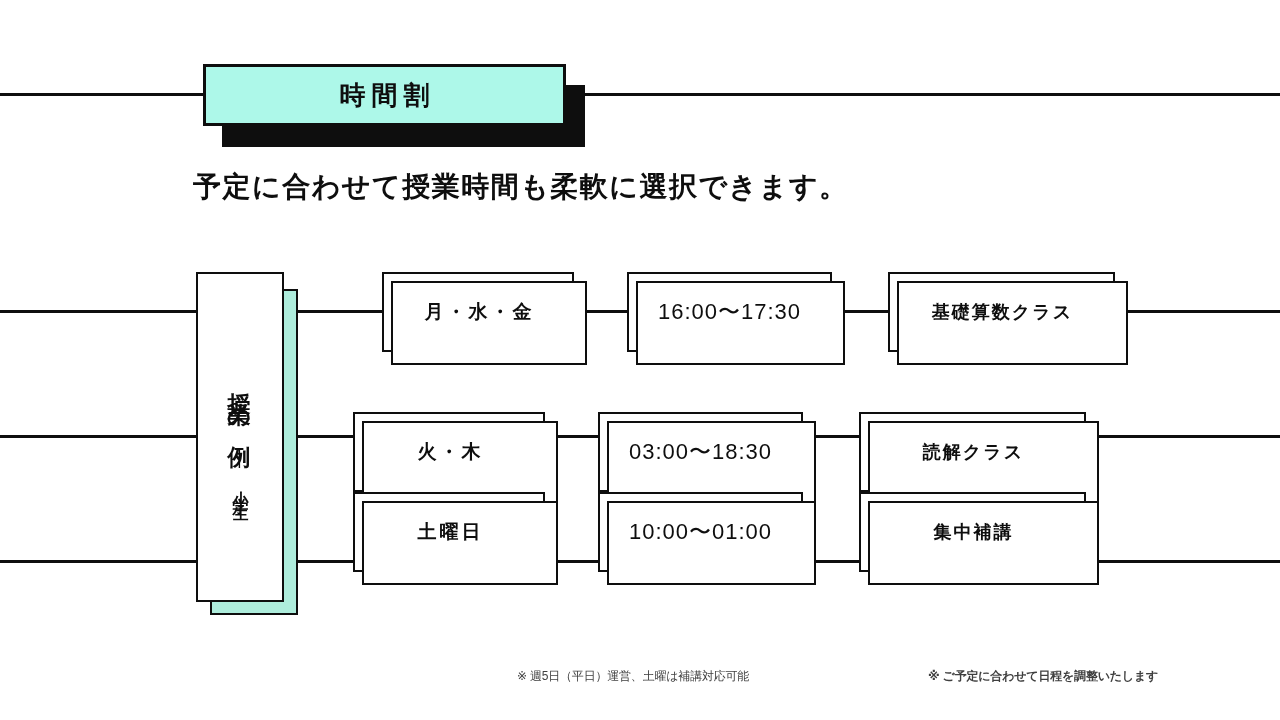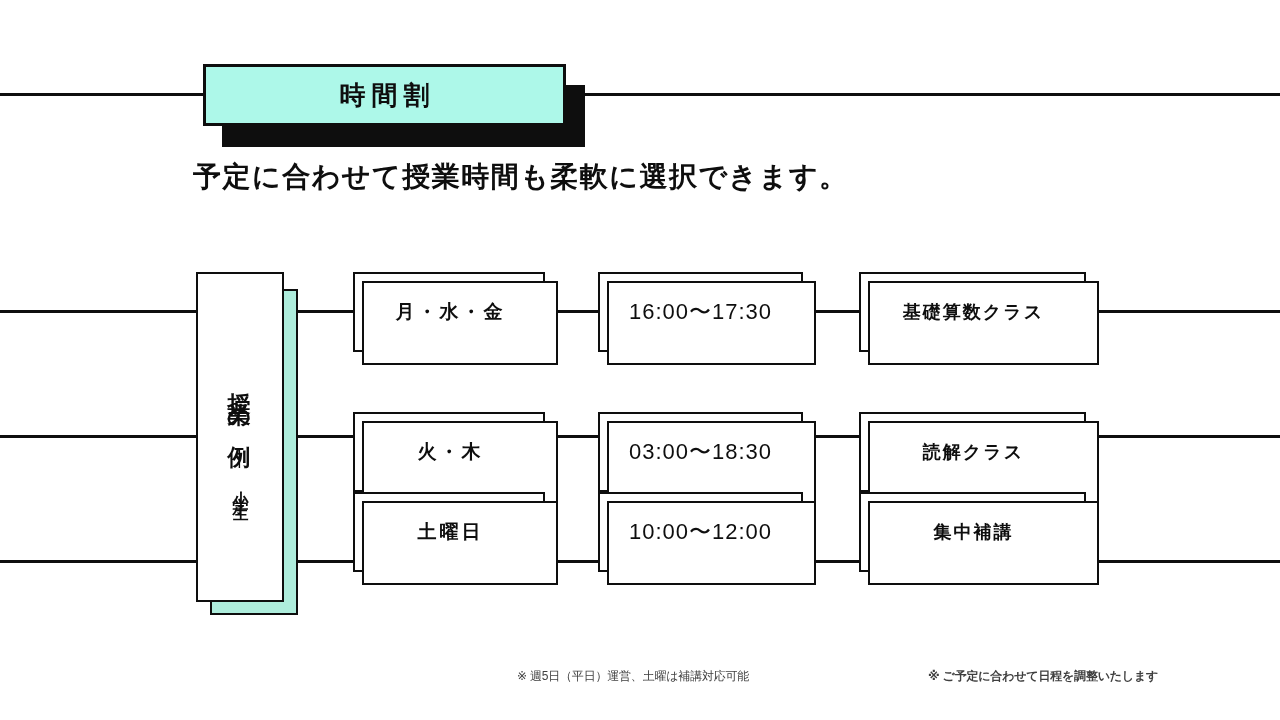--- a/index.html
+++ b/index.html
@@ -30,21 +30,21 @@
     position:absolute;left:195px;top:64px;width:363px;height:62px;
     background:var(--accent);
     border:3px solid var(--ink);
     box-shadow:19px 21px 0 0 var(--ink);
     z-index:2;
     display:flex;align-items:center;justify-content:center;
     font-size:26px;font-weight:bold;letter-spacing:6px;text-indent:6px;margin-left:8px;
   }
 
   .subtitle{
-    position:absolute;left:193px;top:162px;
+    position:absolute;left:193px;top:172px;
     font-family:"Liberation Serif","DejaVu Serif",serif;
     font-size:28px;font-weight:bold;letter-spacing:1.5px;
     line-height:1.1;z-index:1;
   }
 
   .label-back{
     position:absolute;left:210px;top:289px;width:88px;height:326px;
     background:var(--accent2);border:2px solid var(--ink);z-index:1;
   }
   .label-front{
@@ -63,21 +63,21 @@
   .node{
     position:absolute;height:80px;
     background:#ffffff;border:2px solid var(--ink);z-index:2;
     display:flex;align-items:center;justify-content:center;
   }
   .node::after{
     content:"";position:absolute;left:7px;top:7px;
     width:calc(100% + 4px);height:calc(100% + 4px);
     background:#ffffff;border:2px solid var(--ink);z-index:-1;
   }
-  .r1{top:272px;} .r2{top:412px;} .r3{top:492px;}
+  .r1{top:272px;margin-left:29px;} .r2{top:412px;} .r3{top:492px;}
   .c1{left:353px;width:192px;}
   .c2{left:598px;width:205px;align-items:center;}
   .c3{left:859px;width:227px;}
   .node .days{font-size:19px;font-weight:bold;letter-spacing:3px;text-indent:3px;}
   .node .time{font-size:22px;letter-spacing:1px;}
   .node .course{font-size:18px;font-weight:bold;letter-spacing:2px;text-indent:2px;}
 
   .footnote{
     position:absolute;top:669px;
     font-size:12px;color:var(--note);letter-spacing:-0.2px;
@@ -126,20 +126,20 @@
   <span class="time">03:00〜18:30</span>
 </div>
 <div class="node r2 c3">
   <span class="course">読解クラス</span>
 </div>
 
 <div class="node r3 c1">
   <span class="days">土曜日</span>
 </div>
 <div class="node r3 c2">
-  <span class="time">10:00〜12:00</span>
+  <span class="time">10:00〜01:00</span>
 </div>
 <div class="node r3 c3">
   <span class="course">集中補講</span>
 </div>
 
 <div class="footnote fn1">※ 週5日（平日）運営、土曜は補講対応可能</div>
 <div class="footnote fn2">※ ご予定に合わせて日程を調整いたします</div>
 
 </body></html>

